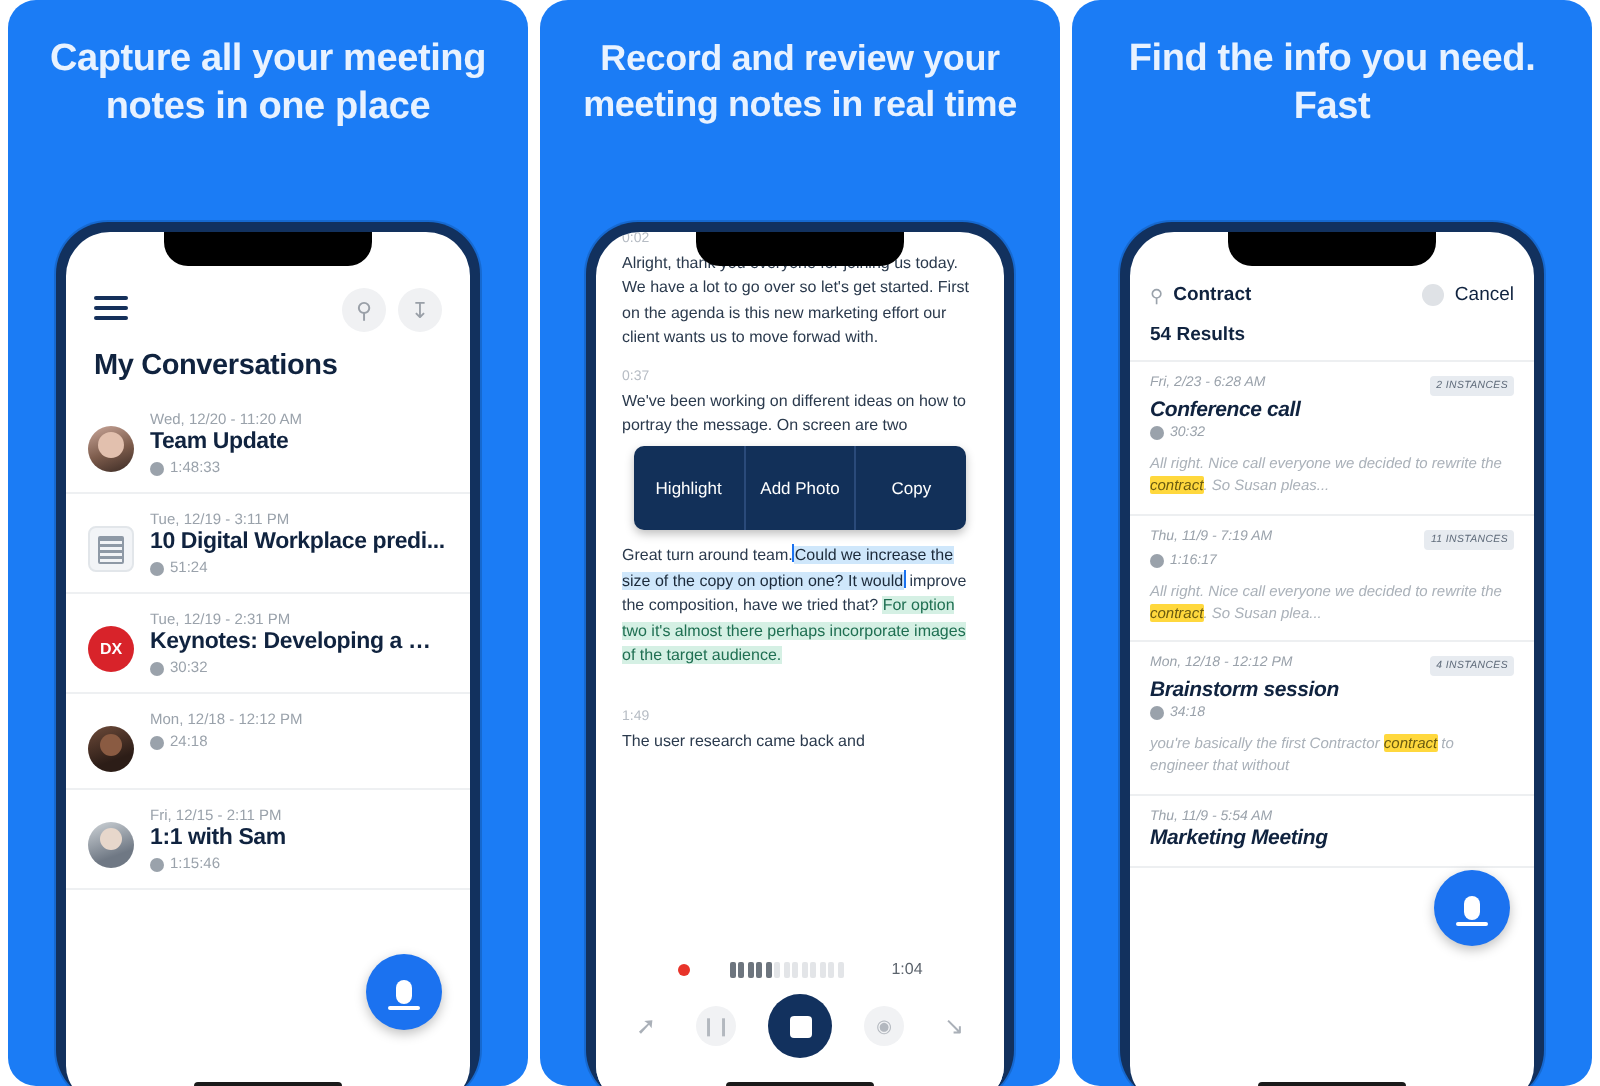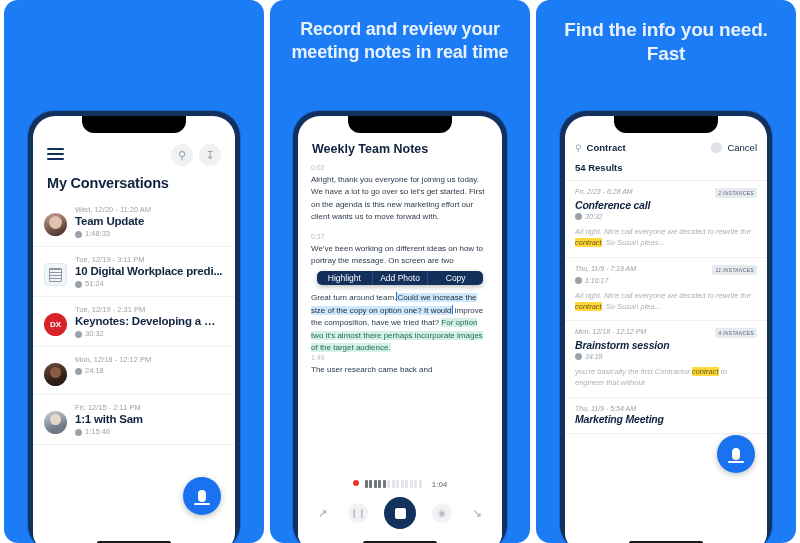--- a/index.html
+++ b/index.html
@@ -160,28 +160,28 @@
   .ts { font-size:7px; color:#b6bcc4; margin-bottom:3px; }
   .para { font-size:8px; line-height:1.55; color:#2b3a4d; margin-bottom:9px; }
   .sel-blue { background:#cfe7fb; color:#1c2a3a; }
   .hl-green { background:#d5f0e4; color:#1f6f52; }
   .caret { display:inline-block; width:1px; height:9px; background:#1b72f0; vertical-align:-1px; }
   .ctx-menu {
     display:flex; background:#123059; border-radius:5px; overflow:hidden;
     margin: 4px 6px 7px 6px; box-shadow:0 2px 5px rgba(0,0,0,.25);
   }
   .ctx-menu div {
-    flex:1; color:#fff; font-size:8.5px; text-align:center; padding:2px 2px;
+    flex:1; color:#fff; font-size:8.5px; text-align:center; padding:16px 2px;
     border-right:1px solid #2a4a7a;
   }
   .ctx-menu div:last-child { border-right:none; }
   .rec-bar {
     position:absolute; left:0; right:0; bottom:0; padding:0 12px 12px 12px; background:#fff;
   }
-  .meter { display:flex; align-items:flex-start; gap:6px; justify-content:center; padding:6px 0 8px 0; }
+  .meter { display:flex; align-items:center; gap:20px; justify-content:center; padding:6px 0 8px 0; }
   .rec-dot { width:6px;height:6px;border-radius:50%;background:#e8342a; }
   .bars { display:flex; gap:1.5px; }
   .bars i { width:3px;height:8px;background:#e3e5e8; display:block; border-radius:1px; }
   .bars i.on { background:#6d757e; }
   .rec-time { font-size:8px; color:#5b636c; margin-left:4px; }
   .controls { display:flex; align-items:center; justify-content:space-between; padding:0 4px 10px 4px; }
   .c-ico { width:18px;height:18px;color:#aab0b8; font-size:12px; display:flex;align-items:center;justify-content:center;}
   .c-circ { width:20px;height:20px;border-radius:50%;background:#f1f2f4;display:flex;align-items:center;justify-content:center;color:#b3b8bf;font-size:9px;}
   .stop-btn { width:32px;height:32px;border-radius:50%;background:#12315e;display:flex;align-items:center;justify-content:center;}
   .stop-btn span{ width:11px;height:11px;background:#fff;border-radius:2px;display:block; }
@@ -207,20 +207,21 @@
   .res-snip { font-size:7.5px; line-height:1.5; color:#aab1b9; margin-top:6px; }
   .mark { background:#ffd83d; color:#6a5a10; border-radius:1px; }
   .p3 .fab { bottom: 78px; right: 12px; }
 </style>
 </head>
 <body>
 
 <div class="stage">
 
   <div class="panel p1">
+    <div class="headline">Capture all your meeting notes in one place</div>
     <div class="phone">
       <div class="screen">
         <div class="notch"></div>
 
         <div class="p1-top">
           <div class="hamburger">
             <span></span>
               <span></span>
               <span></span>
           </div>
@@ -304,36 +305,35 @@
       </div>
     </div>
   </div>
 
   <div class="panel p2">
     <div class="headline">Record and review your meeting notes in real time</div>
     <div class="phone">
       <div class="screen">
         <div class="notch"></div>
 
-        <div class="p2-title">Weekly Team Notes</div>
 
         <div class="p2-body">
           <div class="ts">0:02</div>
           <div class="para">Alright, thank you everyone for joining us today. We have a lot to go over so let's get started. First on the agenda is this new marketing effort our client wants us to move forwad with.</div>
 
           <div class="ts">0:37</div>
           <div class="para" style="margin-bottom:2px">We've been working on different ideas on how to portray the message. On screen are two</div>
 
           <div class="ctx-menu">
             <div>Highlight</div>
             <div>Add Photo</div>
             <div>Copy</div>
           </div>
 
-          <div class="para" style="margin-bottom:0">
+          <div class="para" style="margin-bottom:21px">
             <span>Great turn around team.</span><span class="caret"></span><span class="sel-blue">Could we increase the size of the copy on option one? It would</span><span class="caret"></span>
             <span>improve the composition, have we tried that?</span>
             <span class="hl-green">For option two it's almost there perhaps incorporate images of the target audience.</span>
           </div>
 
           <div class="ts">1:49</div>
           <div class="para">The user research came back and</div>
         </div>
 
         <div class="rec-bar">

